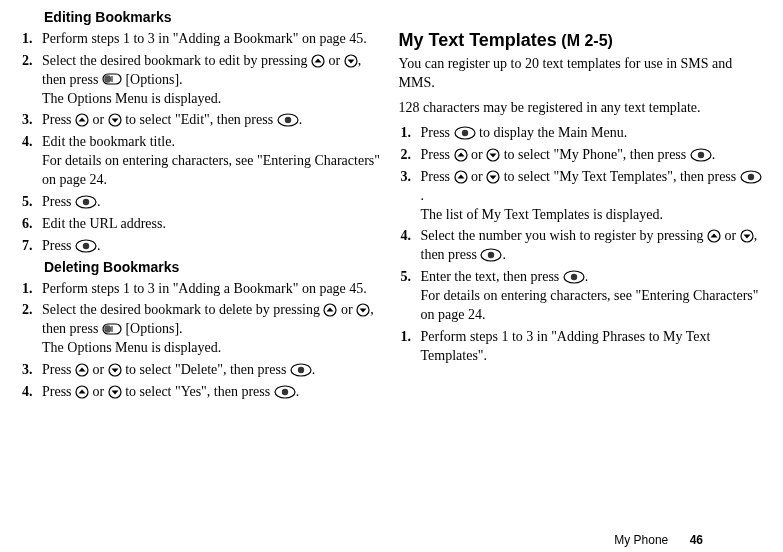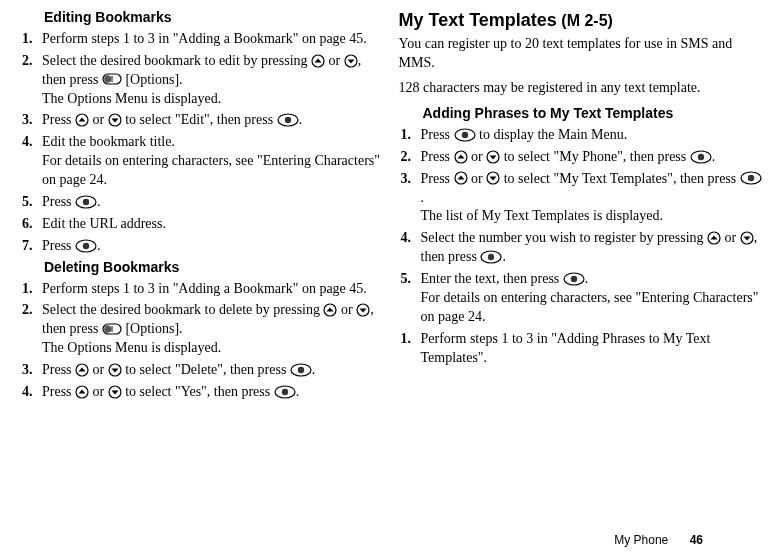--- a/index.html
+++ b/index.html
@@ -21,20 +21,21 @@
     height: 530px;
   }
   .col {
     width: 368px;
   }
   .col.left {
     padding-right: 12px;
   }
   .col.right {
     padding-left: 2px;
+    margin-top: 20px;
   }
   .h-sub {
     font-family: Arial, Helvetica, sans-serif;
     font-weight: bold;
     font-size: 14px;
     margin: 0 0 3px 0;
     padding-left: 24px;
   }
   .h-main {
     font-family: Arial, Helvetica, sans-serif;
@@ -232,21 +233,20 @@
 
   <div class="col right">
 
     <div style="margin-bottom:2px">
       <span class="h-main">My Text Templates</span><span class="main-suffix"> (M 2-5)</span>
     </div>
 
     <div class="para">You can register up to 20 text templates for use in SMS and MMS.</div>
     <div class="para">128 characters may be registered in any text template.</div>
 
-    <div class="h-sub">Adding Phrases to My Text Templates</div>
 
     <div class="step">
       <div class="step-num">1.</div>
       <div class="step-body">
         <span>Press </span><span class="icon"><svg width="22" height="14">
               <use href="#ico-center"></use>
             </svg></span><span> to display the Main Menu.</span>
       </div>
     </div>
 

